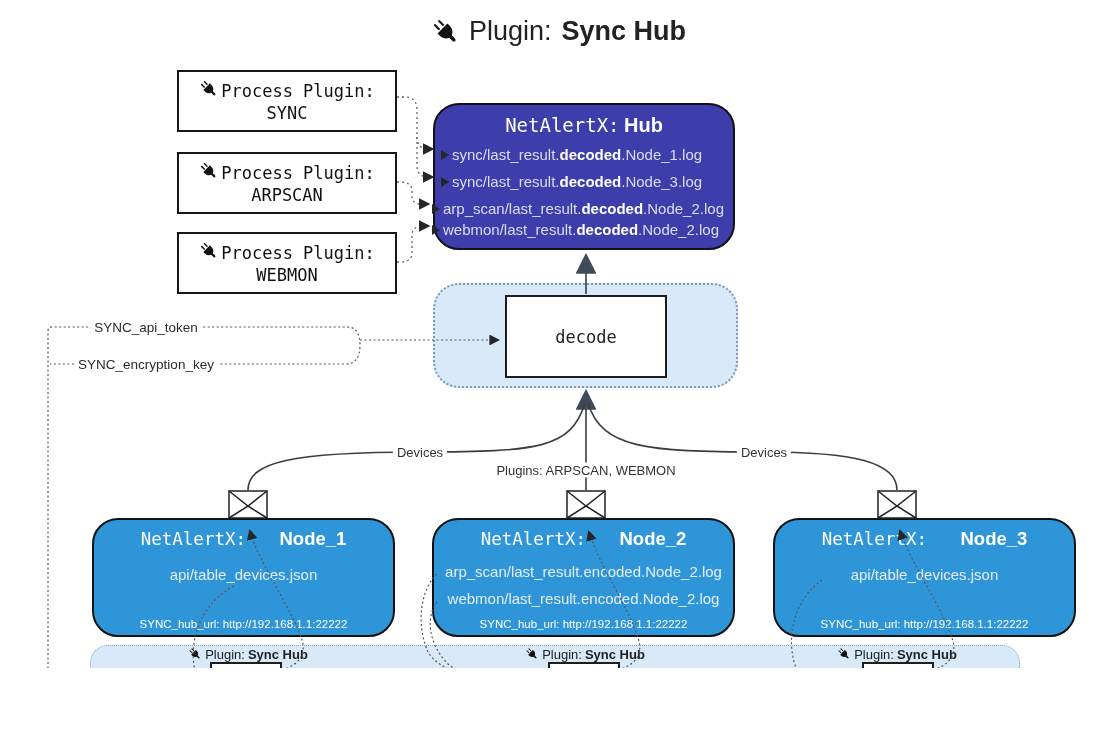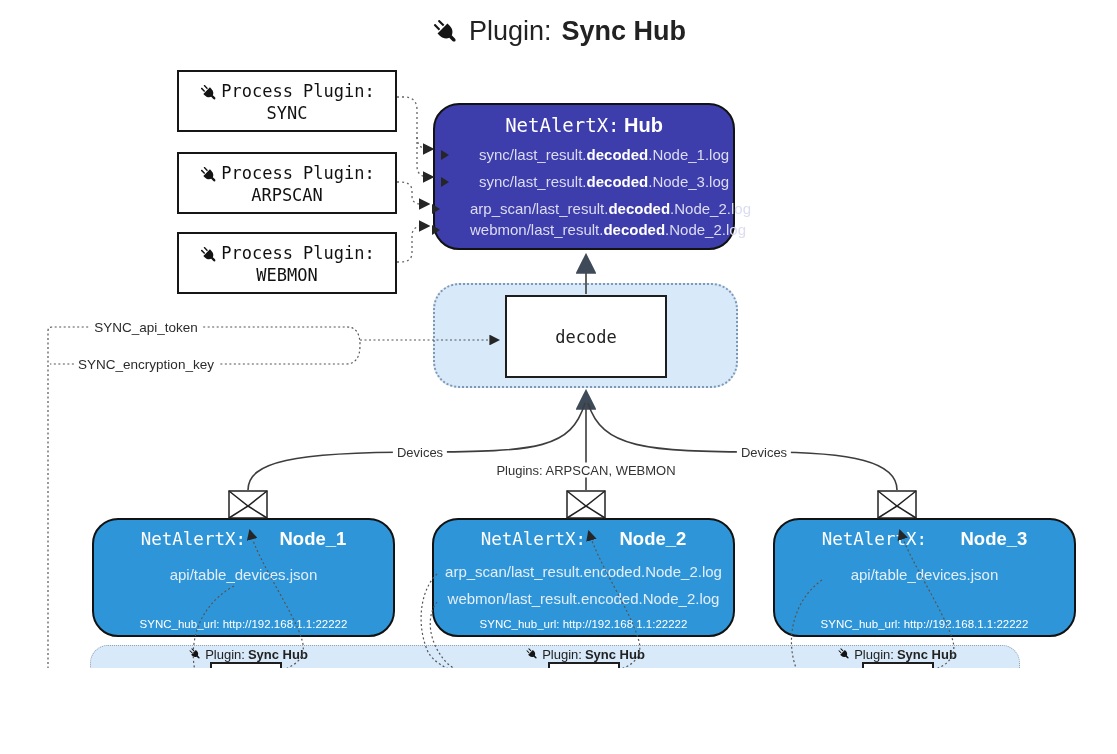--- a/index.html
+++ b/index.html
@@ -11,31 +11,31 @@
          align-items:center;gap:8px;font-size:27px;color:#222;}
   .title .bold{font-weight:bold;margin-left:2px;}
 
   
   .plug{transform:rotate(-45deg);fill:#141414;}
 
   
   .pbox{position:absolute;left:177px;width:220px;height:62px;background:#fff;border:2px solid #161616;
         box-sizing:border-box;display:flex;flex-direction:column;align-items:center;justify-content:center;
         font-family:"DejaVu Sans Mono","Liberation Mono",monospace;font-size:17px;color:#111;}
-  .pbox .row{display:flex;align-items:flex-end;gap:2px;line-height:24px;}
+  .pbox .row{display:flex;align-items:flex-start;gap:2px;line-height:24px;}
 
   
   .huburl{position:absolute;top:78px;left:433px;width:302px;text-align:center;font-size:11px;color:#333;}
   .hub{position:absolute;left:433px;top:103px;width:302px;height:147px;box-sizing:border-box;
        background:var(--hub_fill,#3d3dab);border:2px solid #121212;border-radius:26px;}
   .hubtitle{position:absolute;top:9px;left:0;width:100%;text-align:center;color:#fff;}
   .mono{font-family:"DejaVu Sans Mono","Liberation Mono",monospace;}
   .hubtitle .mono{font-size:19px;}
   .hubtitle .bold{font-family:"Liberation Sans",sans-serif;font-weight:bold;font-size:20px;}
-  .hline{position:absolute;display:flex;align-items:center;font-size:15px;color:#dcdcf2;white-space:nowrap;gap:27px;}
+  .hline{position:absolute;display:flex;align-items:center;font-size:15px;color:#dcdcf2;white-space:nowrap;}
   .hline .b{font-weight:bold;color:#fff;}
   .tri{width:0;height:0;border-left:8px solid #262626;border-top:5px solid transparent;
        border-bottom:5px solid transparent;display:inline-block;margin-right:3px;flex:0 0 auto;}
 
   
   .deccont{position:absolute;left:433px;top:283px;width:305px;height:105px;box-sizing:border-box;
            background:var(--panel_fill,#d8e9fa);border:2px dotted #7e98b5;border-radius:26px;}
   .decbox{position:absolute;left:505px;top:295px;width:162px;height:83px;box-sizing:border-box;
           background:#fff;border:2px solid #1e1e1e;display:flex;align-items:center;justify-content:center;
           font-family:"DejaVu Sans Mono","Liberation Mono",monospace;font-size:17px;color:#222;text-align:center;}

